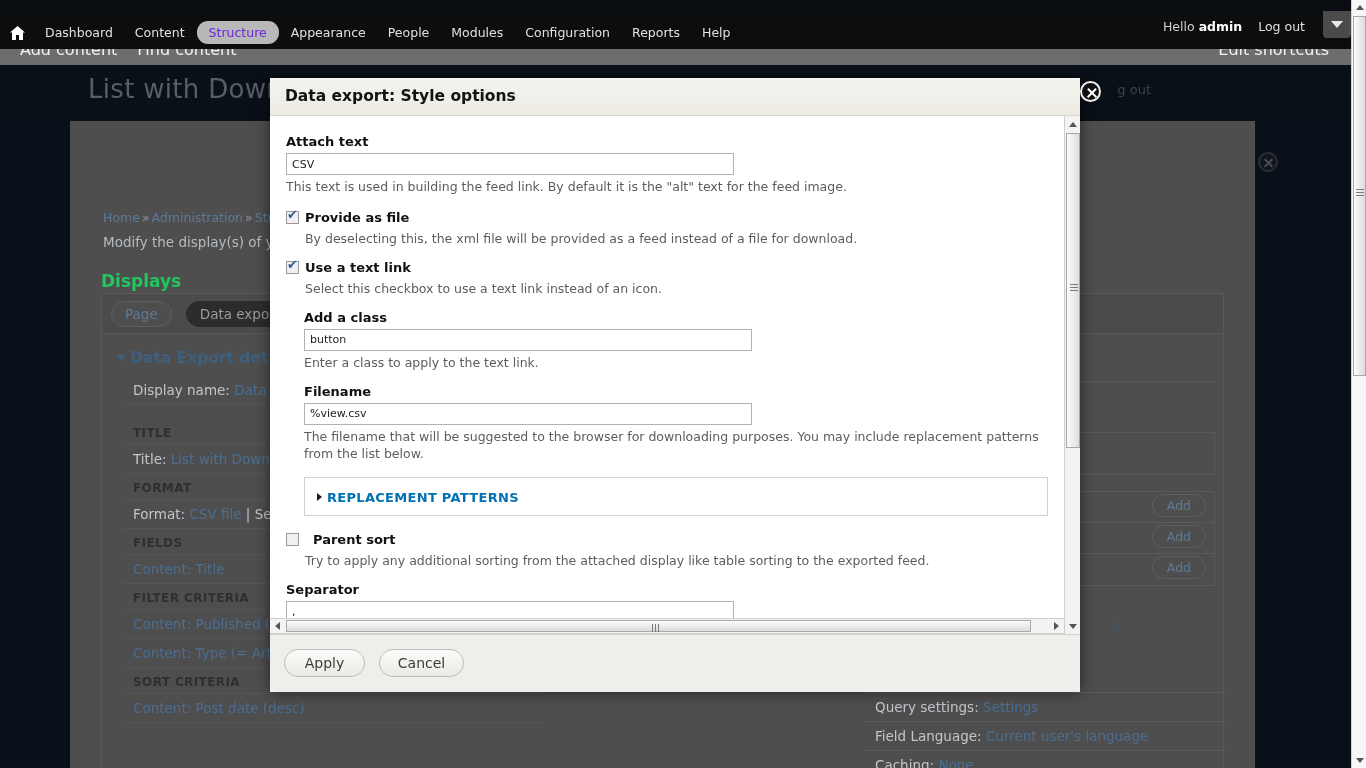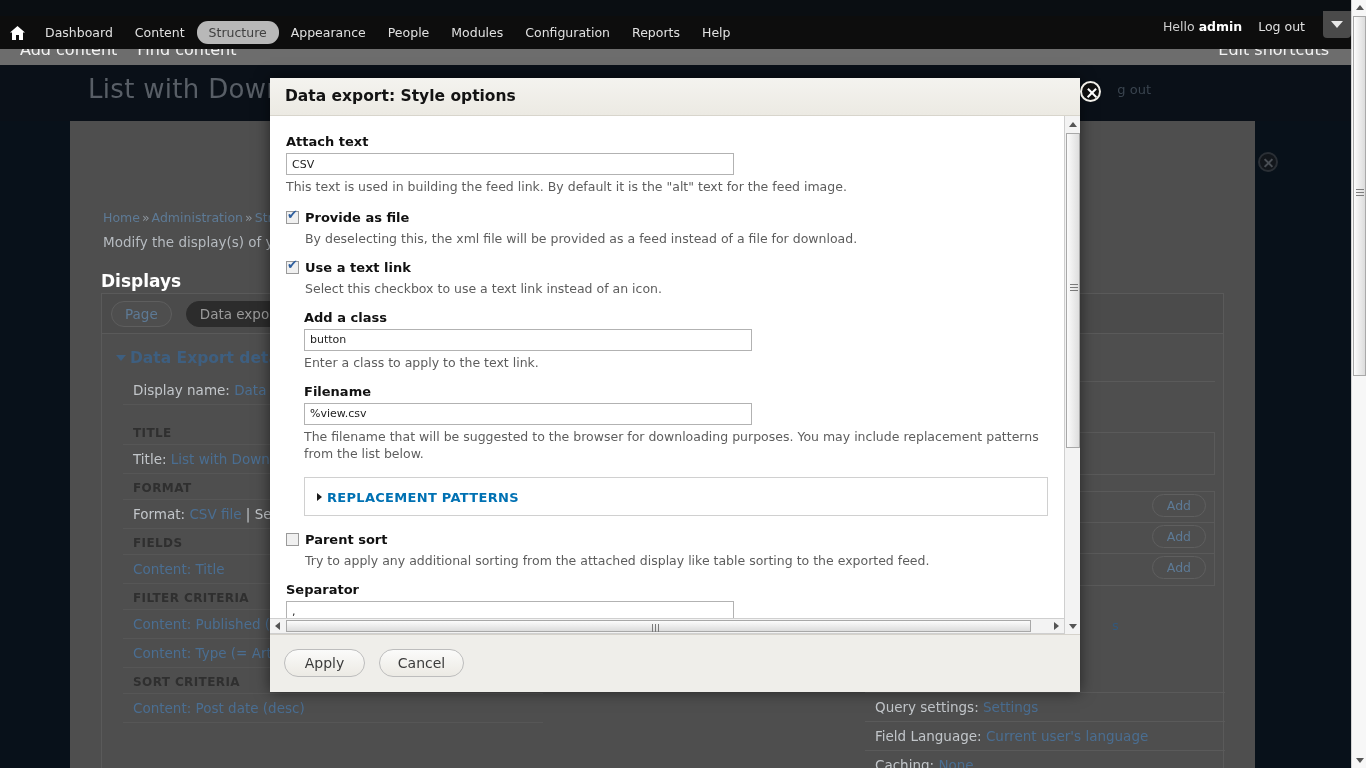--- a/index.html
+++ b/index.html
@@ -23,21 +23,21 @@
     width: 34px; height: 33px; display: flex; align-items: center; justify-content: center;
     color: #fff;
   }
   .tb-home svg { display: block; }
   .tb-link {
     color: #e0e0e0; font-size: 12.5px; padding: 4px 10px; margin: 0 1px;
     text-decoration: none; cursor: pointer; line-height: 17px; border-radius: 10px;
     white-space: nowrap;
   }
   .tb-link.active {
-    background: #b8b8b8; color: #404040; font-weight: normal;
+    background: #b8b8b8; color: #6d28d9; font-weight: normal;
     border-radius: 11px; padding: 3px 12px;
   }
   .tb-right {
     position: absolute; right: 0; top: 0; height: 21px;
     display: flex; align-items: center;
   }
   .tb-hello { color: #cfcfcf; font-size: 12.5px; padding: 0 8px; white-space: nowrap; }
   .tb-hello b { color: #fff; }
   .tb-logout { color: #e0e0e0; font-size: 12.5px; text-decoration: none; padding: 0 8px; cursor: pointer; }
   .tb-toggle {
@@ -78,21 +78,21 @@
     position: absolute; top: 56px; left: 70px; width: 1185px; min-height: 647px;
     background: #4e4e4e;
   }
   .bcrumb { position: absolute; left: 33px; top: 89px; font-size: 12.5px; color: #9aa4ae; }
   .bcrumb a { color: #5d7a96; text-decoration: none; cursor: pointer; }
   .bcrumb .sep { color: #8d959d; padding: 0 2px; }
   .lead { position: absolute; left: 33px; top: 113px; font-size: 13.5px; color: #b6bbc0; }
 
   .displays-h {
     position: absolute; left: 31px; top: 150px;
-    font-size: 17px; font-weight: bold; color: #ffffff; text-align: center;
+    font-size: 17px; font-weight: bold; color: #22c55e; text-align: center;
   }
   .tabs-box {
     position: absolute; left: 31px; top: 172px; width: 1123px; height: 40px;
     border: 1px solid #5a5a5a; border-bottom: none; background: #4b4b4b;
   }
   .tab {
     display: inline-block; margin: 7px 0 0 9px; padding: 4px 13px;
     border-radius: 13px; font-size: 13.5px; cursor: pointer;
     border: 1px solid #5e5e5e; color: #5d7a96; background: #4e4e4e;
   }
@@ -486,21 +486,21 @@
           <input class="txt wide" type="text" value="%view.csv" style="">
           <p class="desc" style="width:742px;">The filename that will be suggested to the browser for downloading purposes. You may include replacement patterns from the list below.</p>
         </div>
 
         <div class="fieldset">
           <span class="fs-legend">
             <span class="tri-rt"></span><span>REPLACEMENT PATTERNS</span>
           </span>
         </div>
 
-        <div class="cbrow" style="margin-top:16px;">
+        <div class="cbrow" style="margin-top:16px;gap:8px;">
           <span class="cb"></span>
           <span class="cblabel">Parent sort</span>
         </div>
         <div class="cbdesc">Try to apply any additional sorting from the attached display like table sorting to the exported feed.</div>
 
         <div style="margin-top:14px;">
           <label class="fl">Separator</label>
           <input class="txt" type="text" value="," style="">
 
         </div>

